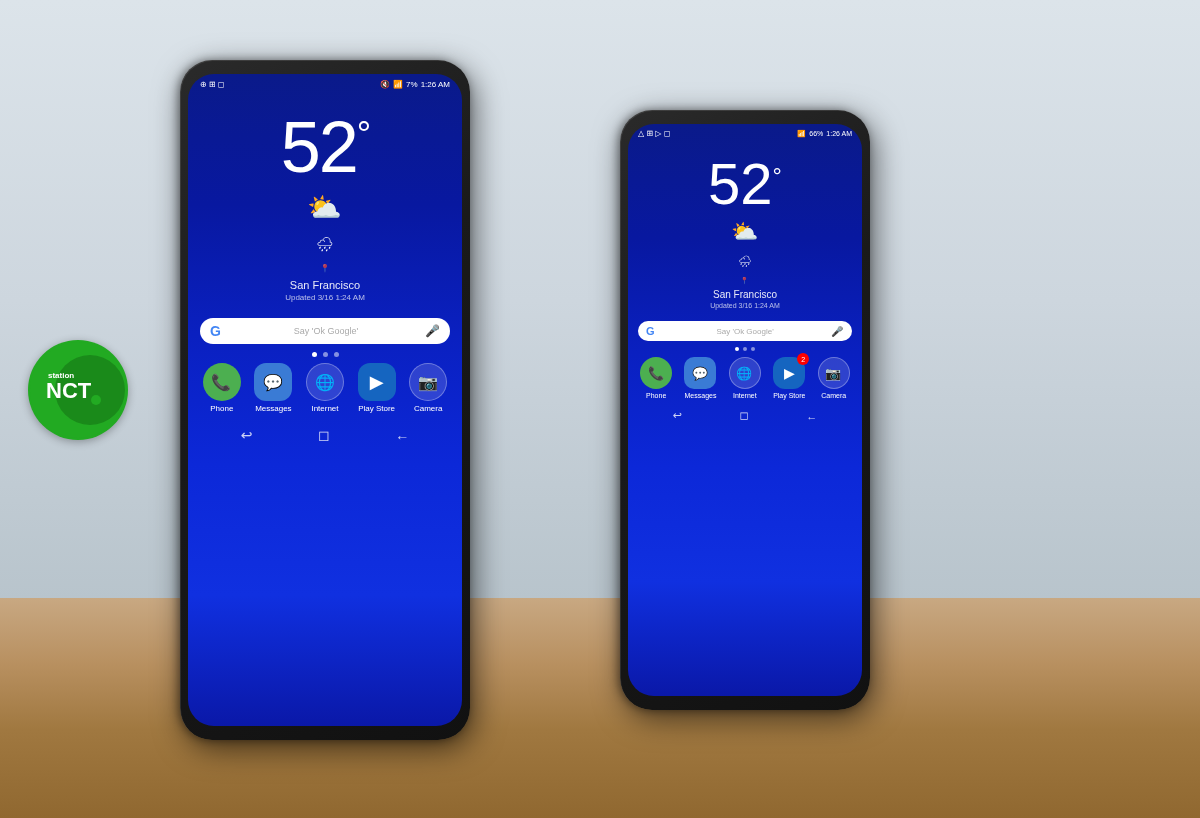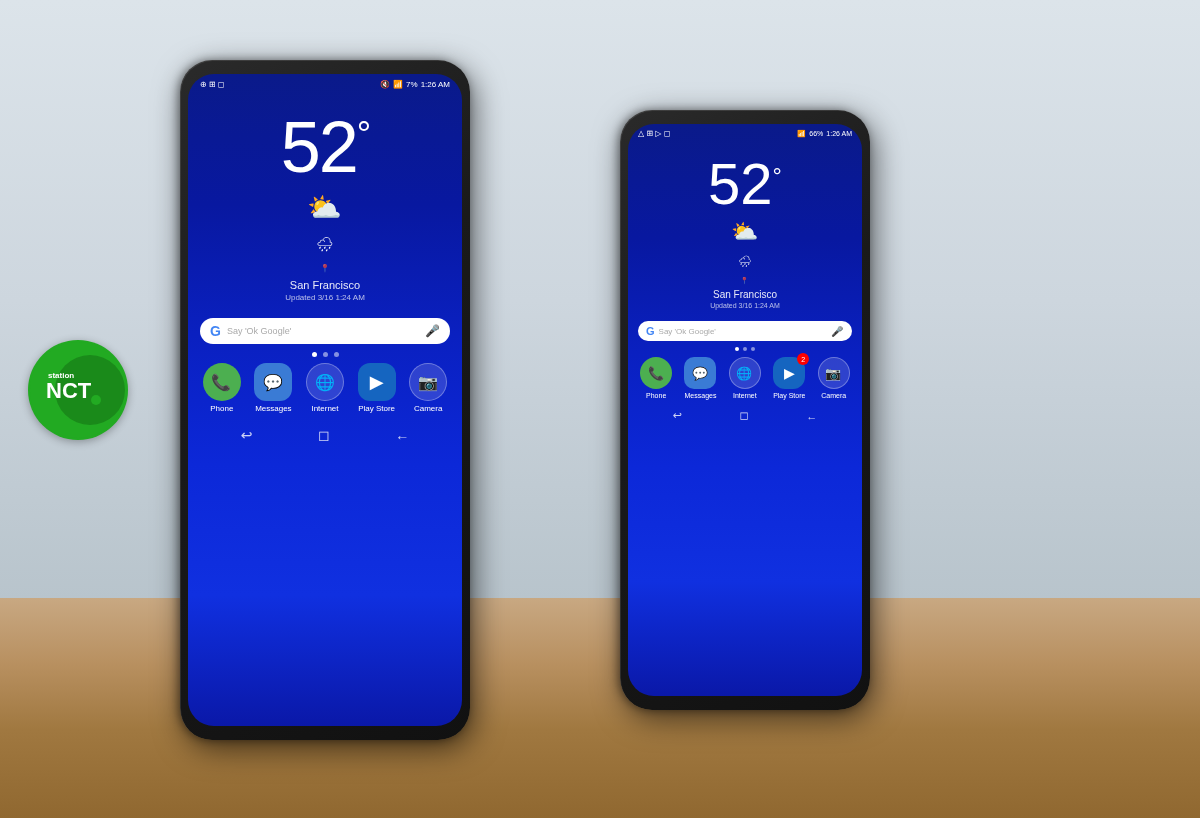--- a/index.html
+++ b/index.html
@@ -163,20 +163,21 @@
       font-weight: bold;
       margin-right: 6px;
     }
 
     .g-logo-small { font-size: 11px; margin-right: 4px; }
 
     .search-placeholder {
       flex: 1;
       font-size: 9px;
       color: #aaa;
+      text-align: center;
     }
 
     .search-placeholder-small { font-size: 8px; }
 
     .mic-icon { font-size: 12px; color: #555; }
     .mic-icon-small { font-size: 10px; }
 
     
     .home-dots {
       display: flex;

